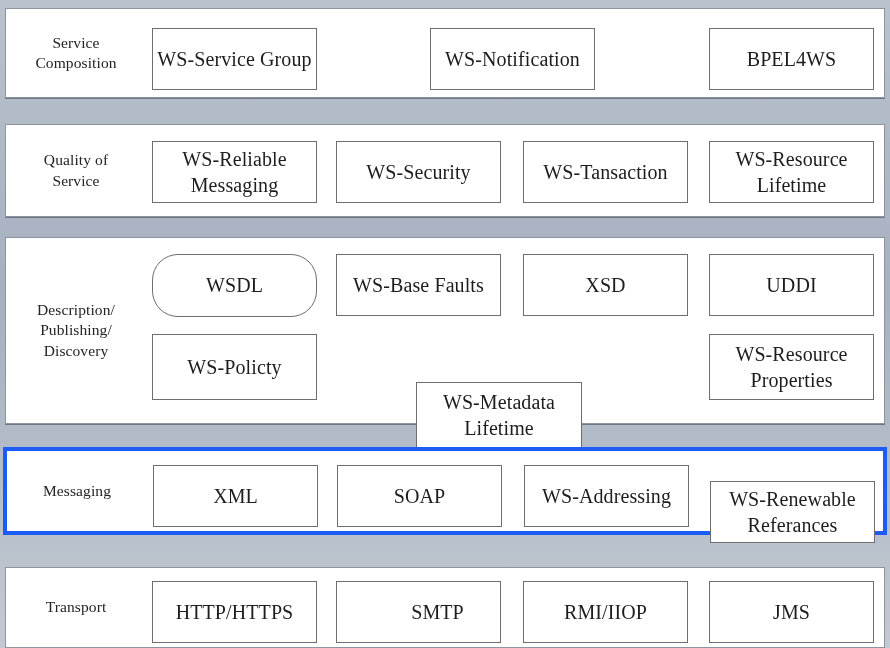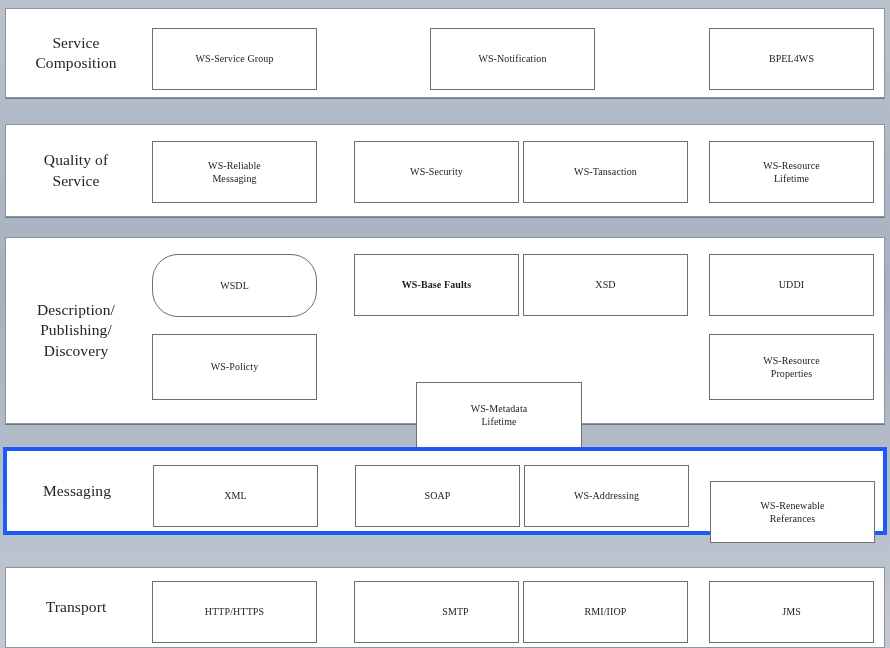--- a/index.html
+++ b/index.html
@@ -67,29 +67,29 @@
   .box {
     position: absolute;
     box-sizing: border-box;
     background: #ffffff;
     border: 1.5px solid #6e6e6e;
     display: flex;
     align-items: center;
     justify-content: center;
     text-align: center;
     color: #1d1d1d;
-    font-size: 10px;
+    font-size: 20px;
     line-height: 1.32;
     letter-spacing: 0.1px;
   }
   .box span { display: block; }
 
   
   .c1 { left: 6px;   width: 165px; }
-  .c2 { left: 190px; width: 165px; margin-left: 18px; }
+  .c2 { left: 190px; width: 165px; }
   .c3 { left: 377px; width: 165px; }
   .c4 { left: 563px; width: 165px; }
   
   .c2w  { left: 284px; width: 165px; }  
   .cmx  { left: 270px; width: 166px; }  
 </style>
 </head>
 <body>
 
 <div id="diagram">
@@ -157,21 +157,21 @@
           <span>Publishing/</span>
           <span>Discovery</span>
         </div>
       </div>
       <div class="boxes">
         <div class="box c1" style="top: 16px; height: 63px; border-radius: 26px;">
           <div>
             <span>WSDL</span>
           </div>
         </div>
-        <div class="box c2" style="top: 16px; height: 62px; font-weight: bold;">
+        <div class="box c2" style="top: 16px; height: 62px;">
           <div>
             <span>WS-Base Faults</span>
           </div>
         </div>
         <div class="box c3" style="top: 16px; height: 62px;">
           <div>
             <span>XSD</span>
           </div>
         </div>
         <div class="box c4" style="top: 16px; height: 62px;">

